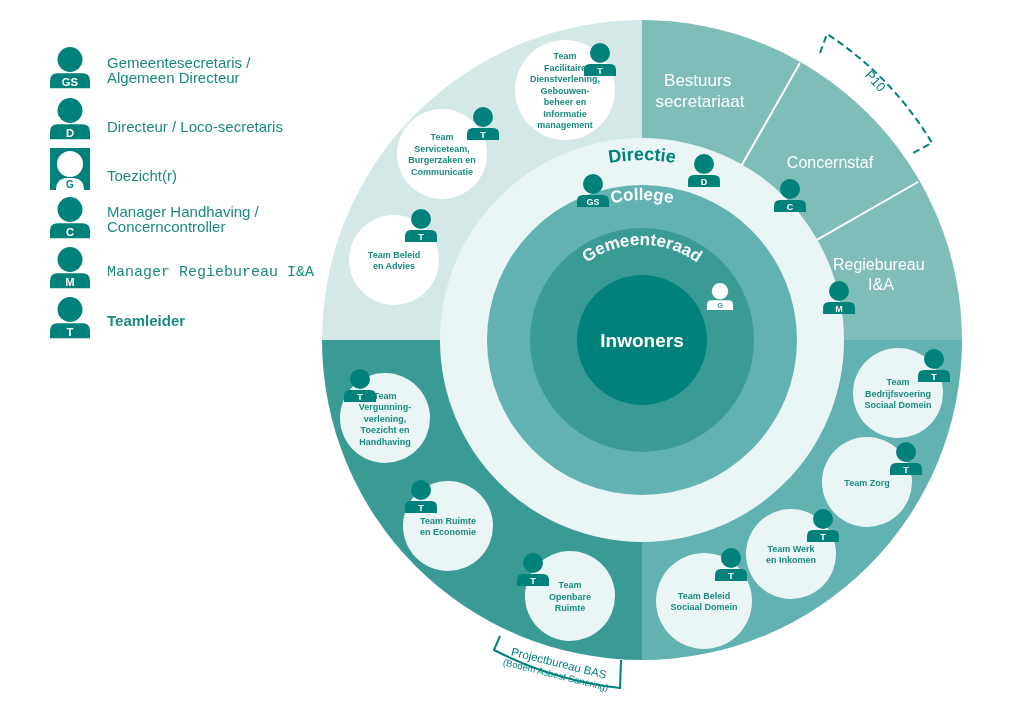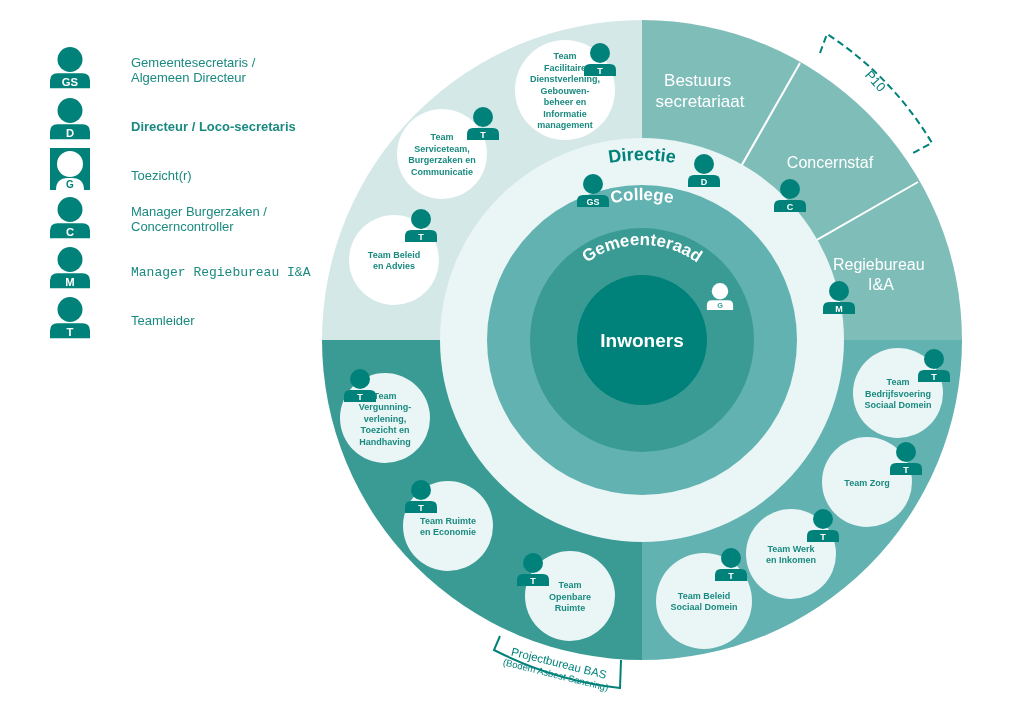--- a/index.html
+++ b/index.html
@@ -1,32 +1,32 @@
 <!DOCTYPE html>
 <html><head>
 <meta charset="utf-8">
 <style>
   html, body { margin: 0; padding: 0; background: #ffffff; }
   body { width: 1024px; height: 724px; position: relative; overflow: hidden;
          font-family: "Liberation Sans", sans-serif; }
   #diagram { position: absolute; left: 0; top: 0; }
-  .legend-label { position: absolute; left: 107px; font-size: 13px; line-height: 15px; color: #1a8a80; white-space: pre-line; margin-left: 24px; }
+  .legend-label { position: absolute; left: 107px; font-size: 15px; line-height: 15px; color: #1a8a80; white-space: pre-line; }
   text { font-family: "Liberation Sans", sans-serif; }
 </style>
 </head>
 <body>
 
 <div class="legend-label" style="top:55px;">Gemeentesecretaris /
 Algemeen Directeur</div>
-<div class="legend-label" style="top:119px;font-weight:bold;">Directeur / Loco-secretaris</div>
+<div class="legend-label" style="top:119px;">Directeur / Loco-secretaris</div>
 <div class="legend-label" style="top:168px;">Toezicht(r)</div>
-<div class="legend-label" style="top:204px;">Manager Burgerzaken /
+<div class="legend-label" style="top:204px;">Manager Handhaving /
 Concerncontroller</div>
 <div class="legend-label" style="top:265px;font-family:Liberation Mono, monospace;">Manager Regiebureau I&amp;A</div>
-<div class="legend-label" style="top:313px;">Teamleider</div>
+<div class="legend-label" style="top:313px;font-weight:bold;">Teamleider</div>
 
 <svg id="diagram" width="1024" height="724" viewBox="0 0 1024 724" xmlns="http://www.w3.org/2000/svg">
   <defs>
     <clipPath id="outerClip">
         <circle cx="642" cy="340" r="320"></circle>
       </clipPath>
     <path id="arcDirectie" d="M 462 340 A 180 180 0 0 1 822 340"></path>
     <path id="arcCollege" d="M 502 340 A 140 140 0 0 1 782 340"></path>
     <path id="arcGemeenteraad" d="M 547 340 A 95 95 0 0 1 737 340"></path>
     <path id="arcP10" d="M 642 340 m -345 0 A 345 345 0 0 1 987 340"></path>

